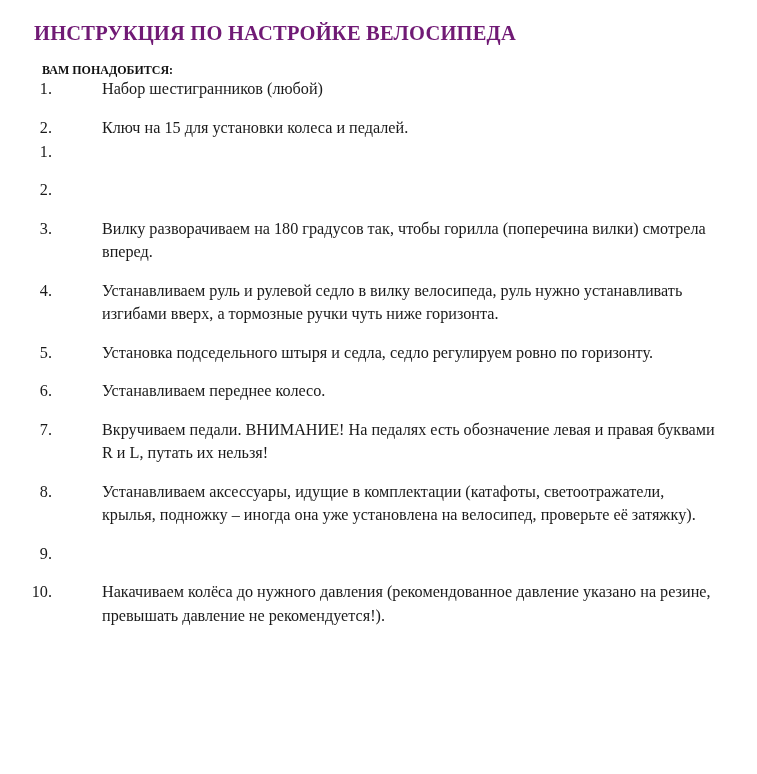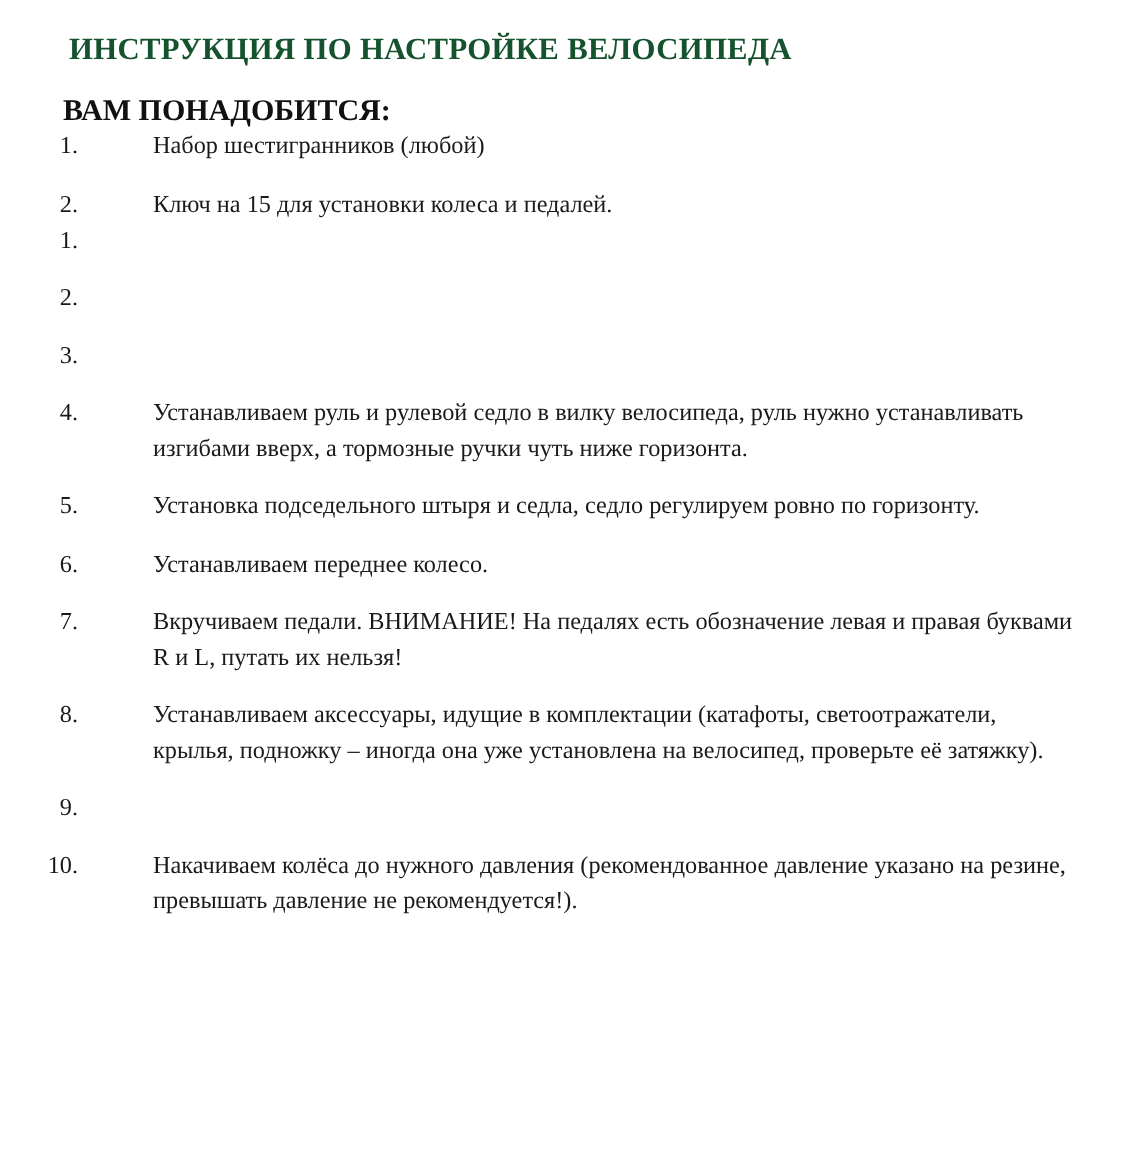--- a/index.html
+++ b/index.html
@@ -15,32 +15,32 @@
     overflow: hidden;
   }
   .page {
     position: relative;
     width: 757px;
     height: 774px;
     padding: 0;
     box-sizing: border-box;
   }
   .doc-title {
-    color: #14532d;
+    color: #701a75;
     font-family: "Liberation Serif", serif;
     font-weight: bold;
     font-size: 20.5px;
     letter-spacing: 0.2px;
-    margin: 22px 0 0 46px;
+    margin: 22px 0 0 34px;
     text-transform: uppercase;
   }
   .subtitle {
     font-family: "Liberation Serif", serif;
     font-weight: bold;
-    font-size: 20px;
+    font-size: 12px;
     margin: 18px 0 0 42px;
     color: #111;
   }
   ol.list {
     list-style: none;
     margin: 0;
     padding: 0;
   }
   .list-block {
     margin-top: 16px;
@@ -94,20 +94,21 @@
 
   <ol class="list list-block tight">
     <li class="item">
       <span class="num">1.</span>
     </li>
     <li class="item">
       <span class="num">2.</span>
     </li>
     <li class="item">
       <span class="num">3.</span>
+      <span class="txt">Вилку разворачиваем на 180 градусов так, чтобы горилла (поперечина вилки) смотрела вперед.</span>
     </li>
     <li class="item">
       <span class="num">4.</span>
       <span class="txt">Устанавливаем руль и рулевой седло в вилку велосипеда, руль нужно устанавливать изгибами вверх, а тормозные ручки чуть ниже горизонта.</span>
     </li>
     <li class="item">
       <span class="num">5.</span>
       <span class="txt">Установка подседельного штыря и седла, седло регулируем ровно по горизонту.</span>
     </li>
     <li class="item">

